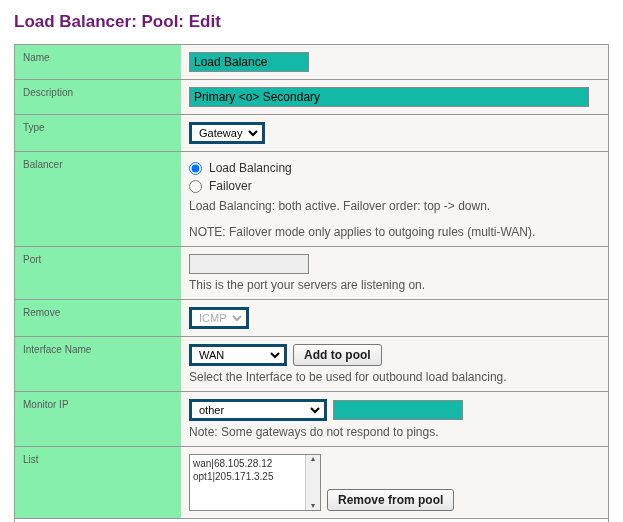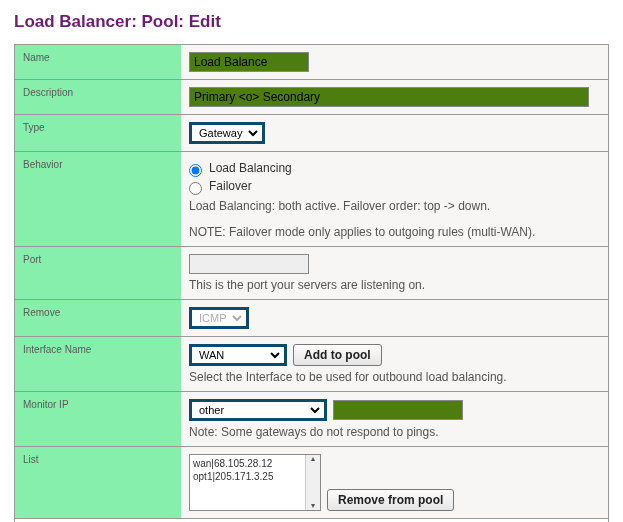--- a/index.html
+++ b/index.html
@@ -2,26 +2,26 @@
 <html><head>
 <meta charset="utf-8">
 <style>
   html,body{margin:0;padding:0;font-family:Verdana,Geneva,sans-serif;font-size:12px;color:#333;background:#fff}
   .page{width:623px;box-sizing:border-box;padding:12px 14px}
   h1.page-title{font-size:17px;font-weight:bold;color:#701a75;margin:0 0 12px 0}
   table.form{width:100%;border-collapse:separate;border-spacing:0;border:1px solid #999;border-top:none}
   table.form>tbody>tr>td{border-top:1px solid #999;padding:7px 8px;vertical-align:top}
   td.label{width:150px;background:#86efac;color:#5a5a5a;font-weight:normal;font-size:10px}
   td.field{background:#f7f6f4}
-  input[type=text]{font-family:Verdana,Geneva,sans-serif;font-size:12px;padding:2px 4px;border:1px solid #888;background:#4d7c0f}
+  input[type=text]{font-family:Verdana,Geneva,sans-serif;font-size:12px;padding:2px 4px;border:1px solid #888;background:#14b8a6}
   input[disabled],select[disabled]{background:#eee;color:#888}
   select{font-family:Verdana,Geneva,sans-serif;font-size:11px;padding:1px 2px;border:1px solid #888;background:#fff}
   input[type=text].port{background:#eee}
   .help{color:#555;font-size:12px;margin-top:4px}
-  .radio-row{display:flex;align-items:flex-end;gap:4px;line-height:1.5}
+  .radio-row{display:flex;align-items:center;gap:4px;line-height:1.5}
   .radio-row input[type=radio]{margin:0 3px 0 0}
   button.btn,input[type=button].btn,input[type=submit].btn{
     font-family:Verdana,Geneva,sans-serif;font-size:12px;font-weight:bold;
     padding:3px 10px;border:1px solid #777;border-radius:3px;
     background:linear-gradient(#fdfdfd,#e5e5e5);color:#222;cursor:pointer;
   }
   .listbox{display:inline-block;border:1px solid #888;background:#fff;width:130px;height:55px;vertical-align:top;position:relative}
   .listbox-inner{padding:2px 14px 2px 3px;font-size:10px;font-family:Verdana,Geneva,sans-serif;line-height:1.3}
   .listbox-scroll{position:absolute;right:0;top:0;bottom:0;width:14px;background:#f0f0f0;border-left:1px solid #ccc;display:flex;flex-direction:column;justify-content:space-between;align-items:center}
   .listbox-scroll span{font-size:8px;color:#555;line-height:1}
@@ -58,21 +58,21 @@
   <td class="field">
     <span class="select-wrap">
       <select>
         <option>Gateway</option>
       </select>
     </span>
   </td>
 </tr>
 
 <tr>
-  <td class="label">Behavior</td>
+  <td class="label">Balancer</td>
   <td class="field">
     <div class="radio-row">
       <input type="radio" name="behavior" checked="" style="">
       <span>Load Balancing</span>
     </div>
     <div class="radio-row">
       <input type="radio" name="behavior" style="">
       <span>Failover</span>
     </div>
     <div class="help">Load Balancing: both active. Failover order: top -&gt; down.</div>

